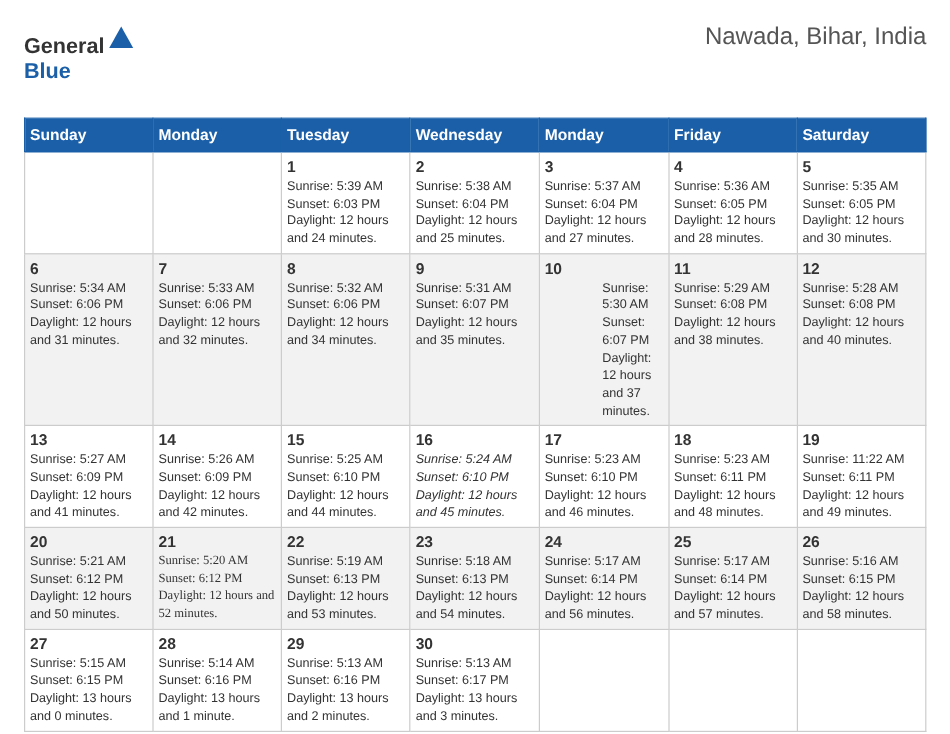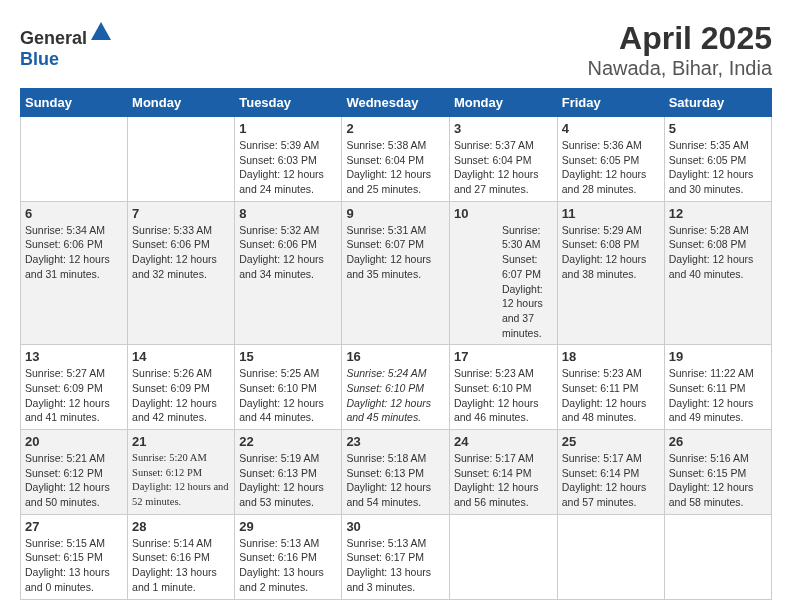--- a/index.html
+++ b/index.html
@@ -7,21 +7,21 @@
       font-family: Arial, sans-serif;
       background: #fff;
       width: 792px;
       min-height: 612px;
       padding: 20px;
     }
     .header {
       display: flex;
       justify-content: space-between;
       align-items: flex-start;
-      margin-bottom: 8px;
+      margin-bottom: 28px;
     }
     .logo {
       display: flex;
       align-items: center;
     }
     .logo-icon {
       width: 24px;
       height: 24px;
       margin-left: 2px;
     }
@@ -90,21 +90,20 @@
 <div class="header">
   <div class="logo">
     <div>
       <span style="font-size:18px;font-weight:bold;color:#333;">General</span><svg class="logo-icon" viewBox="0 0 24 24">
           <polygon points="12,2 22,20 2,20" fill="#1a5fa8"></polygon>
         </svg><br>
       <span style="font-size:18px;font-weight:bold;color:#1a5fa8;">Blue</span>
     </div>
   </div>
   <div class="title-section">
-    <div class="month-title">April 2025</div>
     <div class="location-title">Nawada, Bihar, India</div>
   </div>
 </div>
 
 <table class="calendar-table">
   <thead>
     <tr>
     <th>Sunday</th>
         <th>Monday</th>
         <th>Tuesday</th>

